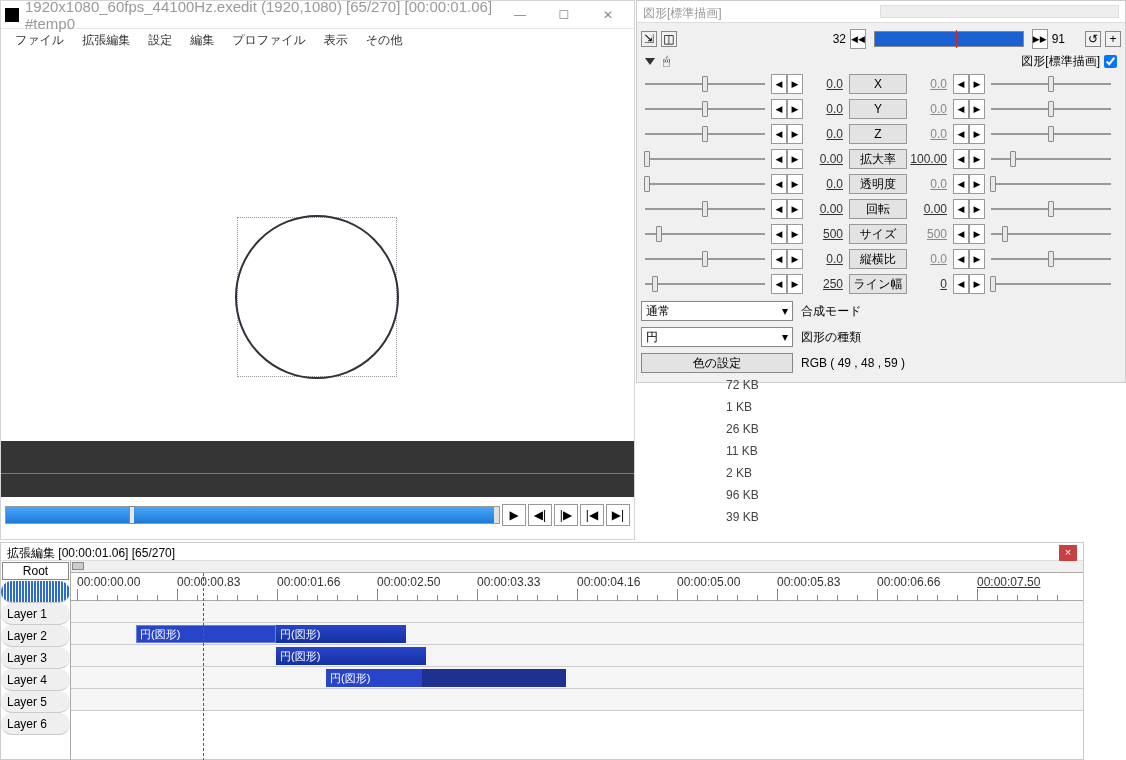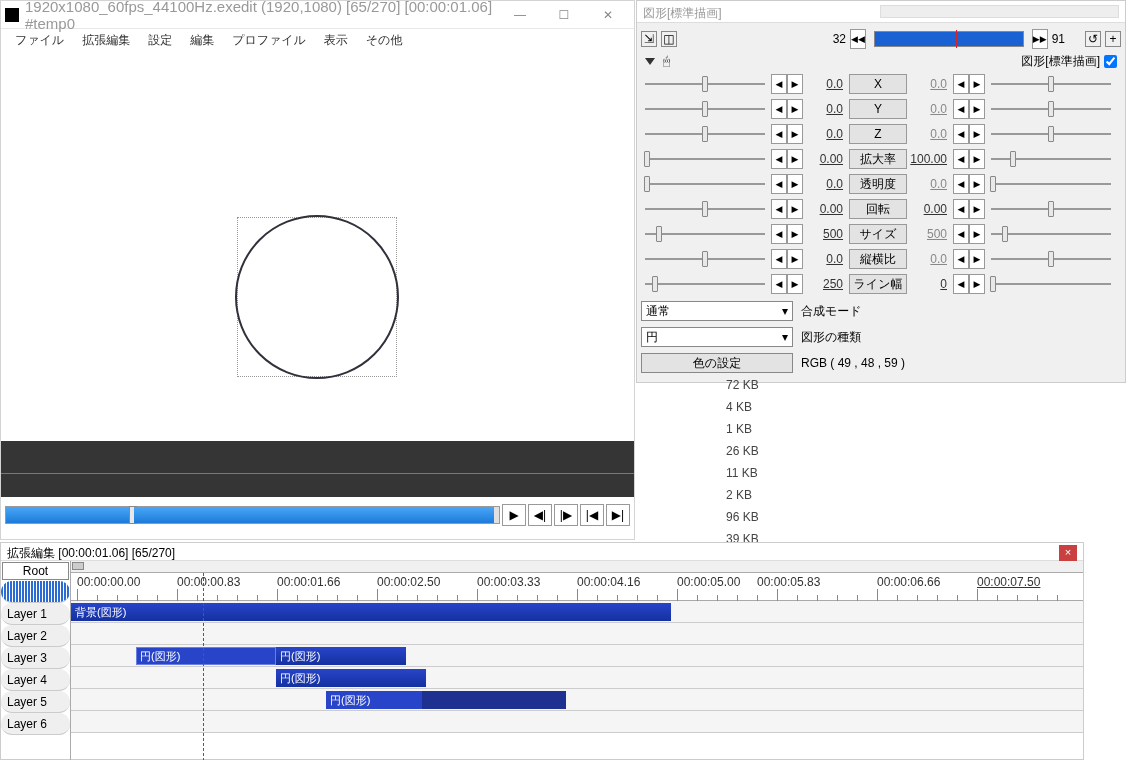--- a/index.html
+++ b/index.html
@@ -375,21 +375,20 @@
       <div class="bottom-row">
         <div class="wide-btn">色の設定</div>
         <span>RGB ( 49 , 48 , 59 )</span>
       </div>
     </div>
   </div>
 </div>
 
 <div class="file-sizes">
   <div class="size-row">72 KB</div>
-  <div class="size-row">4 KB</div>
   <div class="size-row">1 KB</div>
   <div class="size-row">26 KB</div>
   <div class="size-row">11 KB</div>
   <div class="size-row">2 KB</div>
   <div class="size-row">96 KB</div>
   <div class="size-row">39 KB</div>
 </div>
 
 <div class="timeline-window">
   <div class="tl-title">
@@ -447,43 +446,40 @@
           <div class="tick" style="left: 526px; height: 6px; top: 22px;"></div>
           <div class="tick" style="left: 546px; height: 6px; top: 22px;"></div>
           <div class="tick" style="left: 566px; height: 6px; top: 22px;"></div>
           <div class="tick" style="left: 586px; height: 6px; top: 22px;"></div>
           <div class="ticklabel" style="left: 606px;">00:00:05.00</div>
           <div class="tick" style="left: 606px; height: 12px; top: 16px;"></div>
           <div class="tick" style="left: 626px; height: 6px; top: 22px;"></div>
           <div class="tick" style="left: 646px; height: 6px; top: 22px;"></div>
           <div class="tick" style="left: 666px; height: 6px; top: 22px;"></div>
           <div class="tick" style="left: 686px; height: 6px; top: 22px;"></div>
-          <div class="ticklabel" style="left: 686px;">00:00:05.83</div>
+          <div class="ticklabel" style="left: 706px;">00:00:05.83</div>
           <div class="tick" style="left: 706px; height: 12px; top: 16px;"></div>
           <div class="tick" style="left: 726px; height: 6px; top: 22px;"></div>
           <div class="tick" style="left: 746px; height: 6px; top: 22px;"></div>
           <div class="tick" style="left: 766px; height: 6px; top: 22px;"></div>
           <div class="tick" style="left: 786px; height: 6px; top: 22px;"></div>
           <div class="ticklabel" style="left: 806px;">00:00:06.66</div>
           <div class="tick" style="left: 806px; height: 12px; top: 16px;"></div>
           <div class="tick" style="left: 826px; height: 6px; top: 22px;"></div>
           <div class="tick" style="left: 846px; height: 6px; top: 22px;"></div>
           <div class="tick" style="left: 866px; height: 6px; top: 22px;"></div>
           <div class="tick" style="left: 886px; height: 6px; top: 22px;"></div>
           <div class="ticklabel" style="left: 906px; text-decoration: underline;">00:00:07.50</div>
           <div class="tick" style="left: 906px; height: 12px; top: 16px;"></div>
           <div class="tick" style="left: 926px; height: 6px; top: 22px;"></div>
           <div class="tick" style="left: 946px; height: 6px; top: 22px;"></div>
           <div class="tick" style="left: 966px; height: 6px; top: 22px;"></div>
           <div class="tick" style="left: 986px; height: 6px; top: 22px;"></div>
         </div>
       <div class="playhead" style="left:13%;top:12px"></div>
-      <div class="track-row">
-        <div class="clip" style="left:0;width:600px">背景(図形)</div>
-      </div>
       <div class="track-row"></div>
       <div class="track-row">
         <div class="clip dotted" style="left:65px;width:140px">円(図形)</div>
         <div class="clip" style="left:205px;width:130px">円(図形)</div>
       </div>
       <div class="track-row">
         <div class="clip" style="left:205px;width:150px">円(図形)</div>
       </div>
       <div class="track-row">
         <div class="clip half" style="left:255px;width:240px">円(図形)</div>

